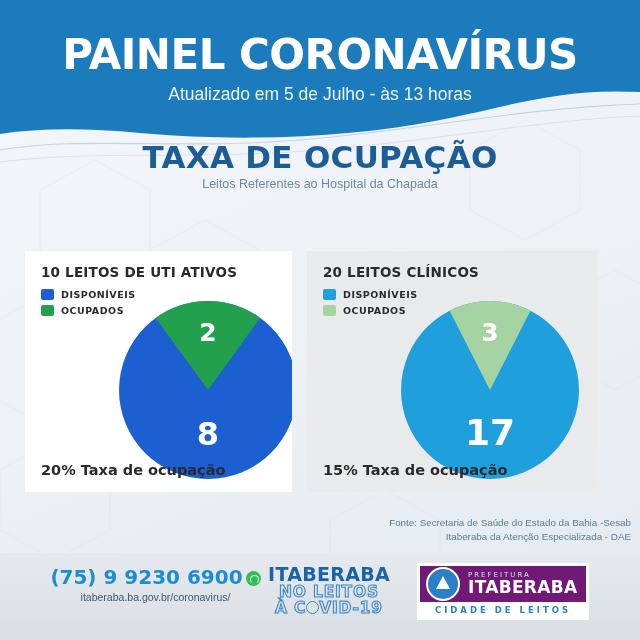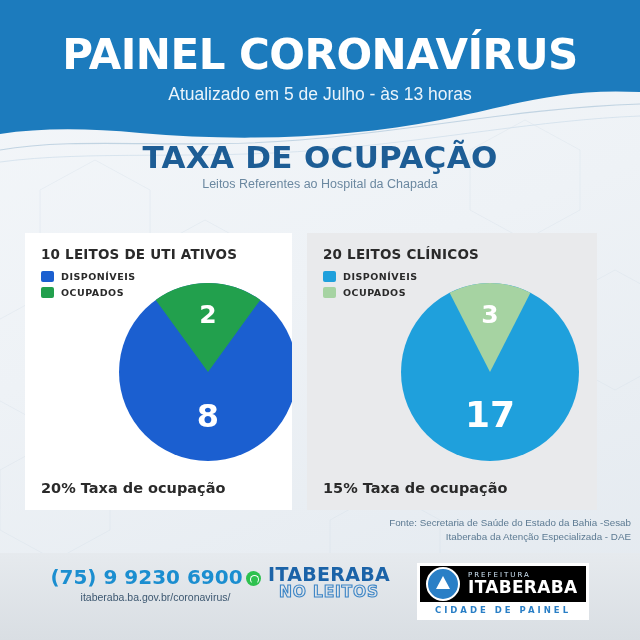--- a/index.html
+++ b/index.html
@@ -94,22 +94,22 @@
     margin-top: 3px;
     font-size: 12.5px;
     line-height: 15px;
     color: #6b88a0;
     font-family: "Liberation Sans", sans-serif;
   }
 
   
   .card {
     position: absolute;
-    top: 233px;
-    height: 277px;
+    top: 251px;
+    height: 241px;
     box-sizing: border-box;
   }
   .card-left {
     left: 25px;
     width: 267px;
     background: #ffffff;
   }
   .card-right {
     left: 307px;
     width: 290px;
@@ -290,21 +290,21 @@
     top: 563px;
     width: 172px;
     height: 57px;
     background: #ffffff;
     padding: 3px;
     box-sizing: border-box;
   }
   .pref-band {
     width: 100%;
     height: 36px;
-    background: #000000;
+    background: #701a75;
     display: flex;
     align-items: center;
     padding-left: 6px;
     box-sizing: border-box;
   }
   .pref-seal {
     width: 30px;
     height: 30px;
     border-radius: 50%;
     border: 2px solid #ffffff;
@@ -441,27 +441,30 @@
     <div class="disk">
       <div class="disk-phone">
         <span>(75) 9 9230 6900</span><span class="wa"></span>
       </div>
       <div class="disk-url">itaberaba.ba.gov.br/coronavirus/</div>
     </div>
 
     <div class="combate">
       <div class="comb-1">ITABERABA</div>
       <div class="comb-2">NO LEITOS</div>
+      <div class="comb-3">
+        <span>À C</span><span class="o-virus2"></span><span>VID-19</span>
+      </div>
     </div>
   </div>
 
   <div class="pref">
     <div class="pref-band">
       <div class="pref-seal"></div>
       <div class="pref-names">
         <div class="pref-small">PREFEITURA</div>
         <div class="pref-big">ITABERABA</div>
       </div>
     </div>
-    <div class="pref-foot">CIDADE DE PAINEL</div>
+    <div class="pref-foot">CIDADE DE LEITOS</div>
   </div>
 
 </div>
 
 </body></html>

